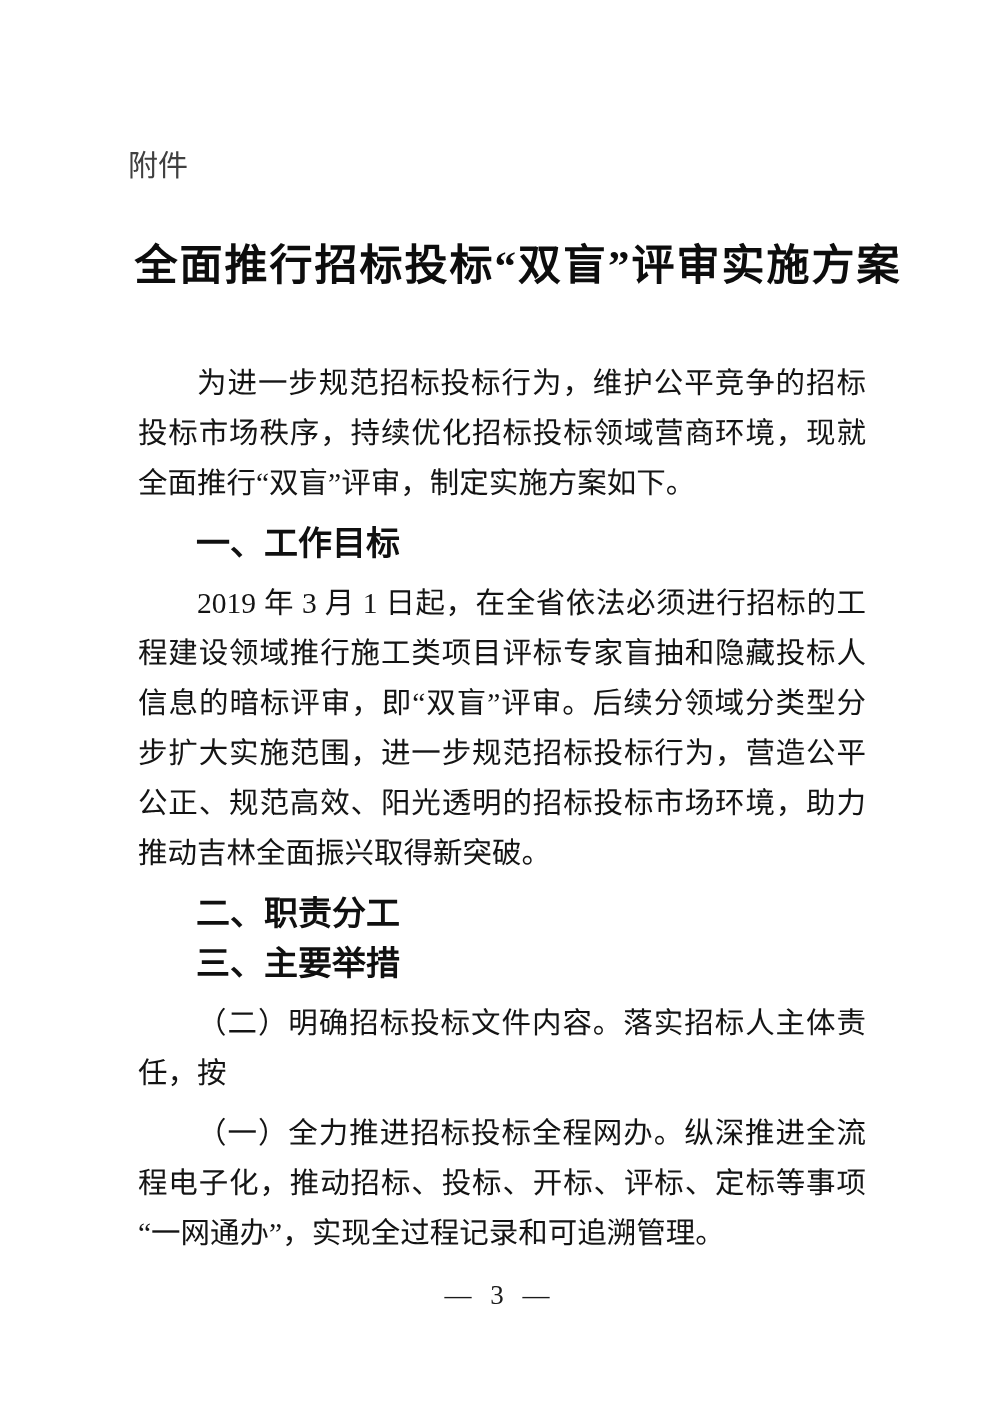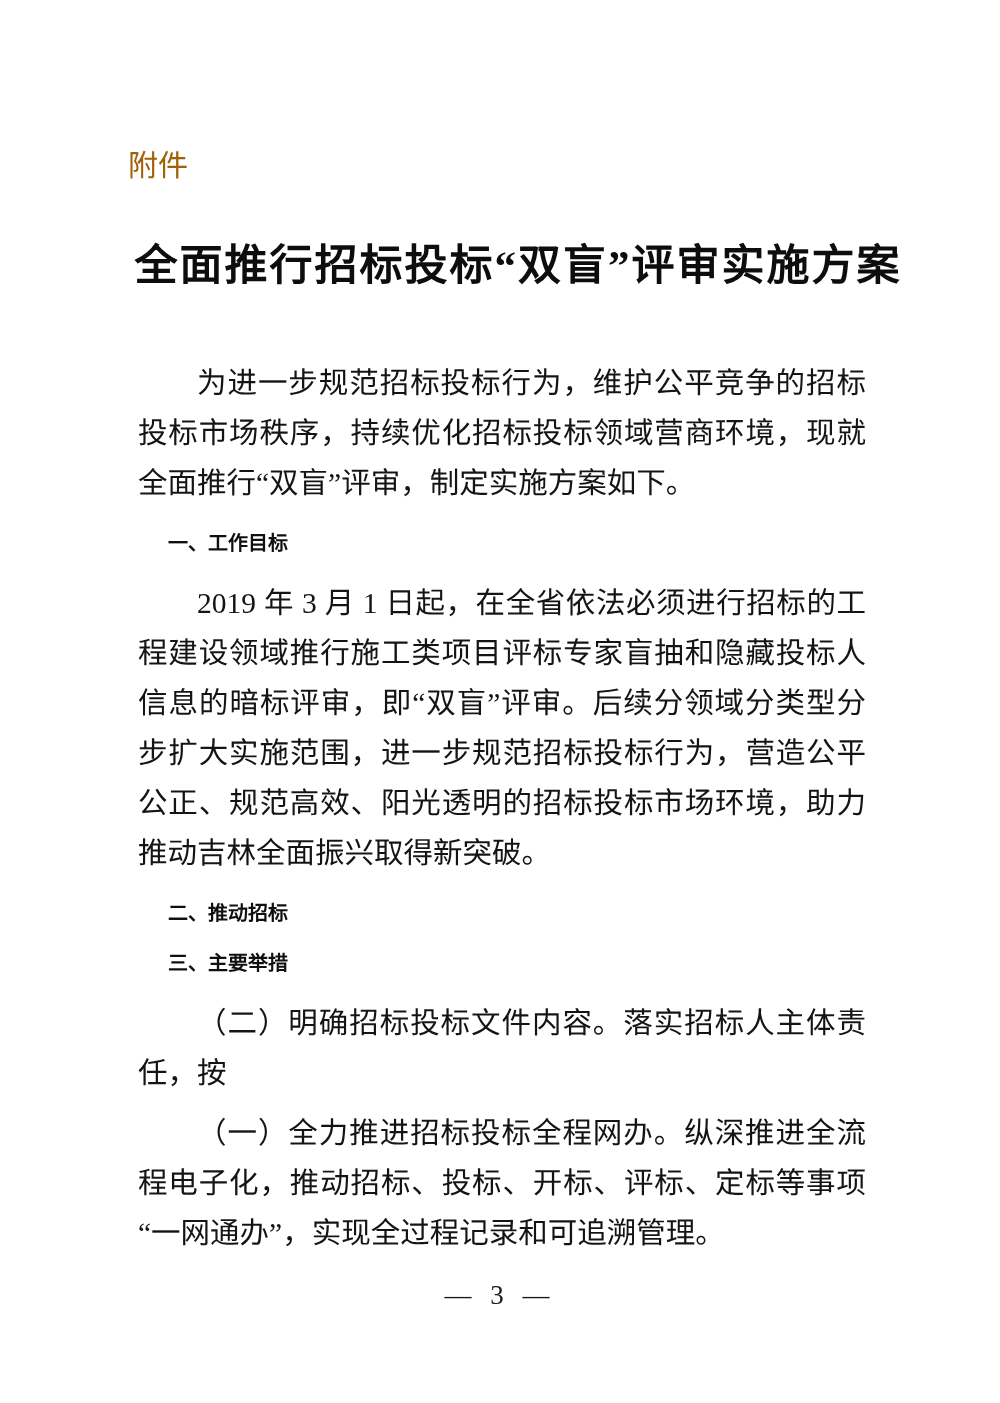--- a/index.html
+++ b/index.html
@@ -16,21 +16,21 @@
     overflow: hidden;
   }
   .attachment {
     position: absolute;
     left: 128px;
     top: 146px;
     font-family: "Liberation Sans", "DejaVu Sans", sans-serif;
     font-size: 30px;
     line-height: 40px;
     font-weight: 500;
-    color: #a16207;
+    color: #404040;
   }
   .doc-title {
     position: absolute;
     left: 0;
     right: 0;
     top: 238px;
     margin: 0;
     text-align: center;
     font-family: "Liberation Serif", "DejaVu Serif", serif;
     font-size: 43px;
@@ -54,21 +54,21 @@
     color: #141414;
   }
   .body-text p {
     margin: 10px;
     text-indent: 2em;
   }
   .body-text h2 {
     margin: 0;
     text-indent: 2em;
     font-family: "Liberation Sans", "DejaVu Sans", sans-serif;
-    font-size: 20px;
+    font-size: 34px;
     line-height: 50px;
     font-weight: 700;
     color: #101010;
   }
   .lead {
     
     font-family: "Liberation Serif", "DejaVu Serif", serif;
   }
   .page-number {
     position: absolute;
@@ -94,21 +94,21 @@
   <h1 class="doc-title">全面推行招标投标“双盲”评审实施方案</h1>
 
   <div class="body-text">
 
     <p>为进一步规范招标投标行为，维护公平竞争的招标投标市场秩序，持续优化招标投标领域营商环境，现就全面推行“双盲”评审，制定实施方案如下。</p>
 
     <h2>一、工作目标</h2>
 
     <p>2019 年 3 月 1 日起，在全省依法必须进行招标的工程建设领域推行施工类项目评标专家盲抽和隐藏投标人信息的暗标评审，即“双盲”评审。后续分领域分类型分步扩大实施范围，进一步规范招标投标行为，营造公平公正、规范高效、阳光透明的招标投标市场环境，助力推动吉林全面振兴取得新突破。</p>
 
-    <h2>二、推动招标</h2>
+    <h2>二、职责分工</h2>
 
 
     <h2>三、主要举措</h2>
 
     <p><span class="lead">（二）明确招标投标文件内容。</span><span>落实招标人主体责任，按</span></p>
 
     <p><span class="lead">（一）全力推进招标投标全程网办。</span><span>纵深推进全流程电子化，推动招标、投标、开标、评标、定标等事项“一网通办”，实现全过程记录和可追溯管理。</span></p>
 
   </div>
 

